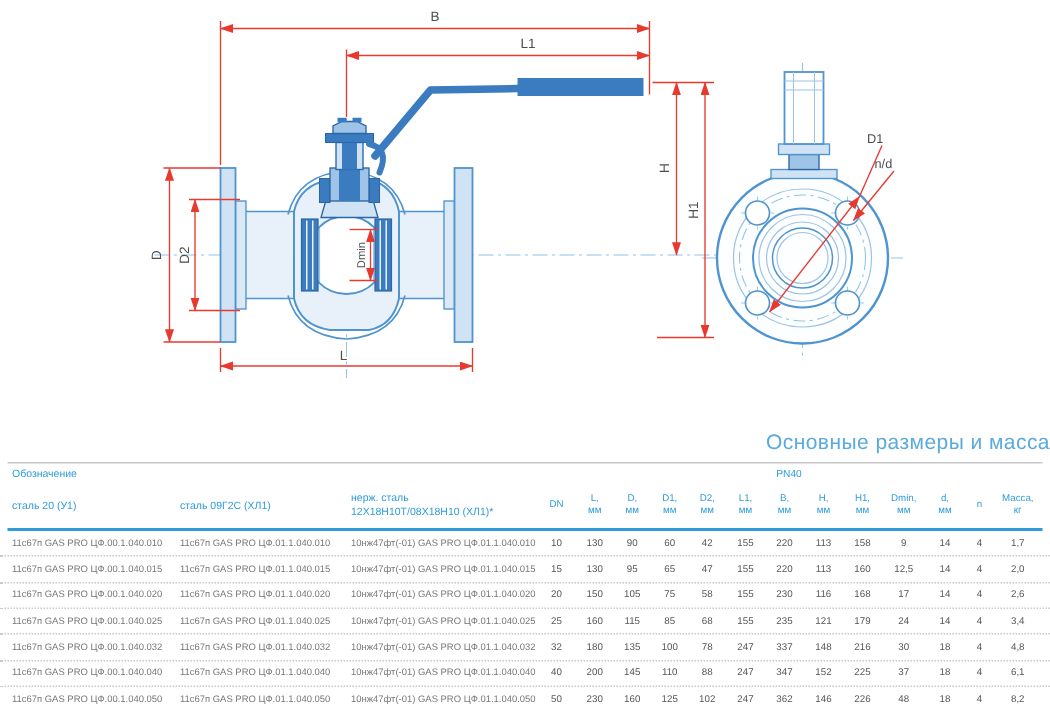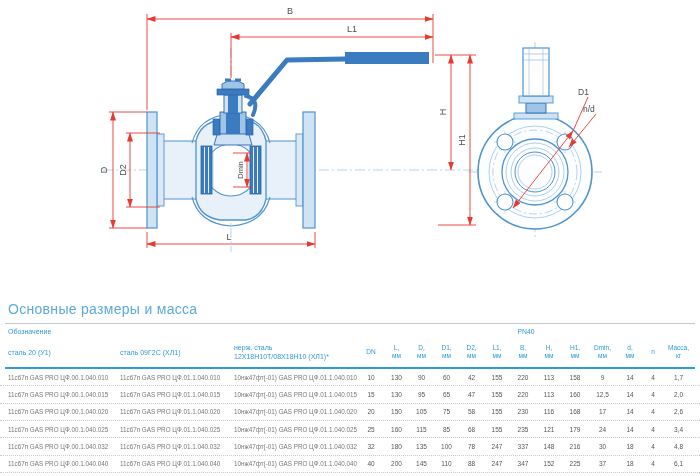--- a/index.html
+++ b/index.html
@@ -2,21 +2,21 @@
 <html><head>
 <meta charset="utf-8">
 <style>
   html,body{margin:0;padding:0;background:#fff;}
   #app{position:relative;width:700px;height:476px;background:#fff;overflow:hidden;
        font-family:"Liberation Sans",sans-serif;}
   #drawing{position:absolute;top:0;left:0;}
   .dimtext{fill:#4d4e50;font-family:"Liberation Sans",sans-serif;}
   
   .tbl{position:absolute;top:283px;left:0;width:700px;}
-  .tbl-title{margin:18px 0 0 8px;font-size:14px;color:#5aabdb;letter-spacing:.3px;}
+  .tbl-title{margin:3px 0 0 8px;font-size:14px;color:#5aabdb;letter-spacing:.3px;text-align:right;}
   .hr1{height:1px;background:#c6c7c9;margin:6px 5px 0 5px;}
   .grid-row{display:grid;padding-left:8px;
     grid-template-columns:112px 114px 124px 26px 25px 25px 25px 25px 26px 26px 26px 26px 29px 26px 20px 31px;}
   .head1{height:15px;align-items:center;}
   .head1 .desig-span{grid-column:1/4;font-size:7px;color:#2f9cd8;}
   .head1 .pn-span{grid-column:4/17;font-size:6.8px;color:#2f9cd8;text-align:center;}
   .head2{height:26px;align-items:center;}
   .dh{font-size:7px;color:#2f9cd8;white-space:pre-line;line-height:9px;padding-right:4px;}
   .nh{font-size:6.5px;color:#2f9cd8;text-align:center;line-height:8px;white-space:pre-line;}
   .blue-rule{height:2px;background:#2f9cd8;margin:2px 5px 0 5px;}

